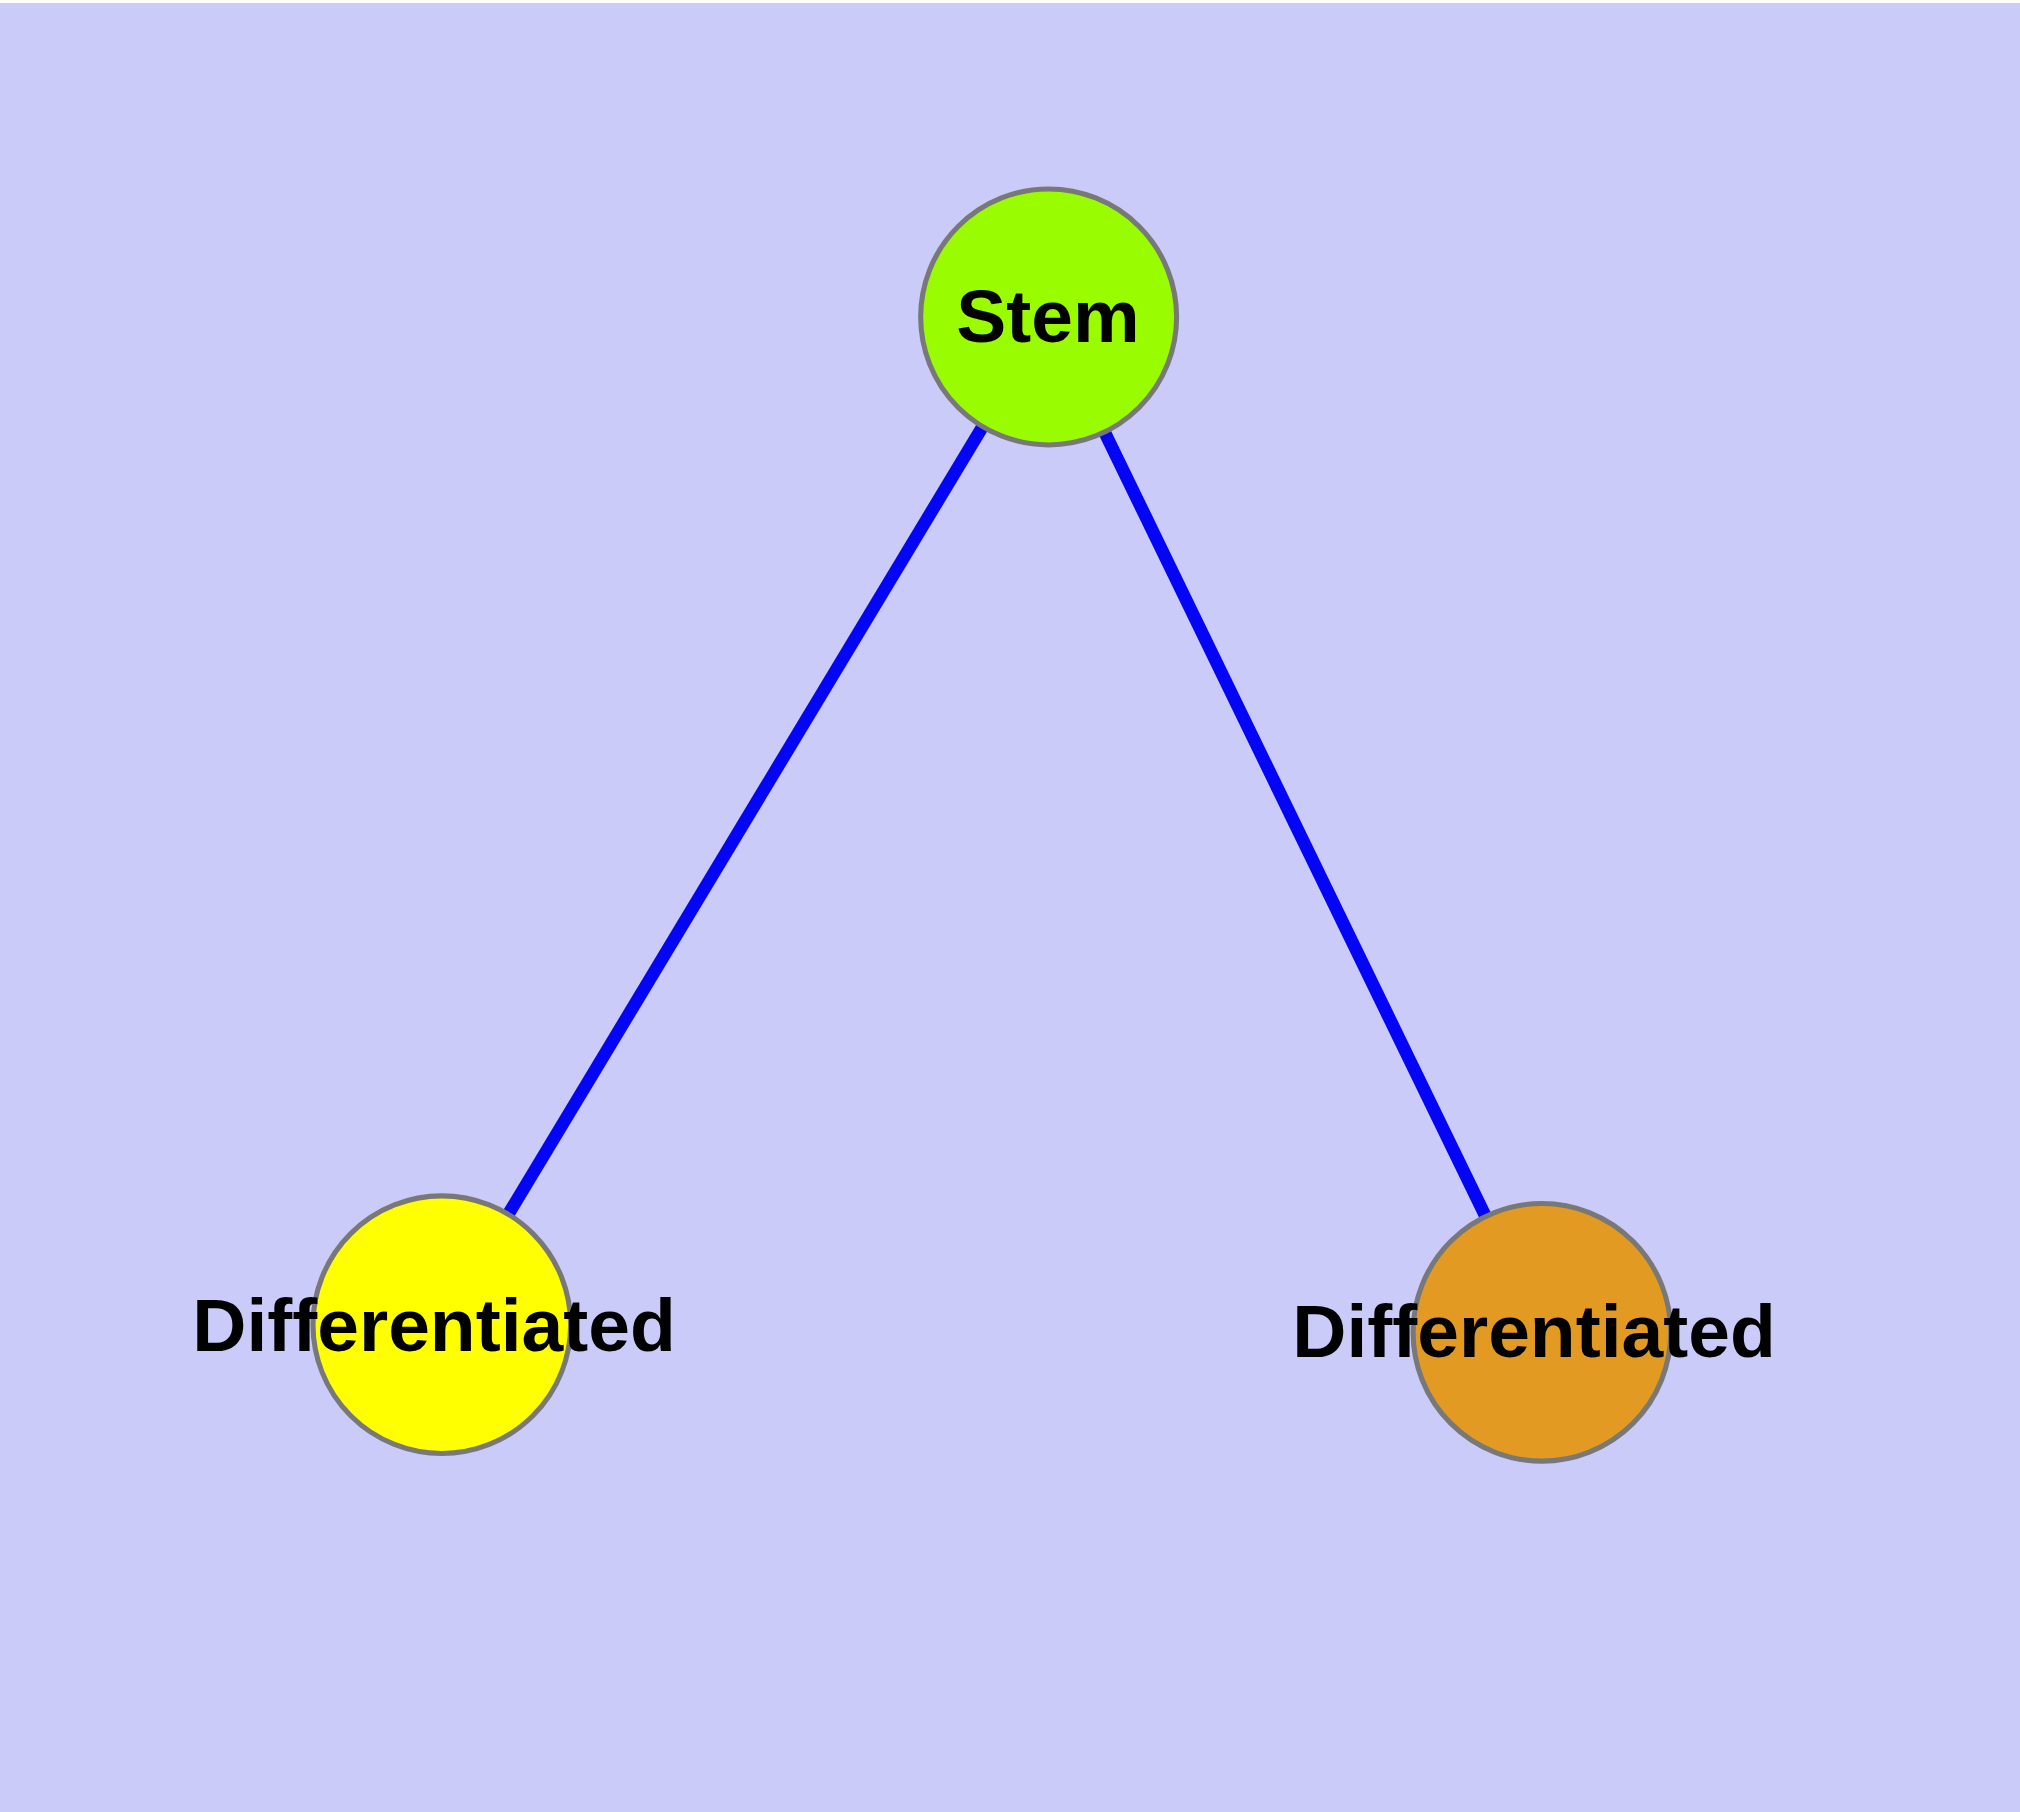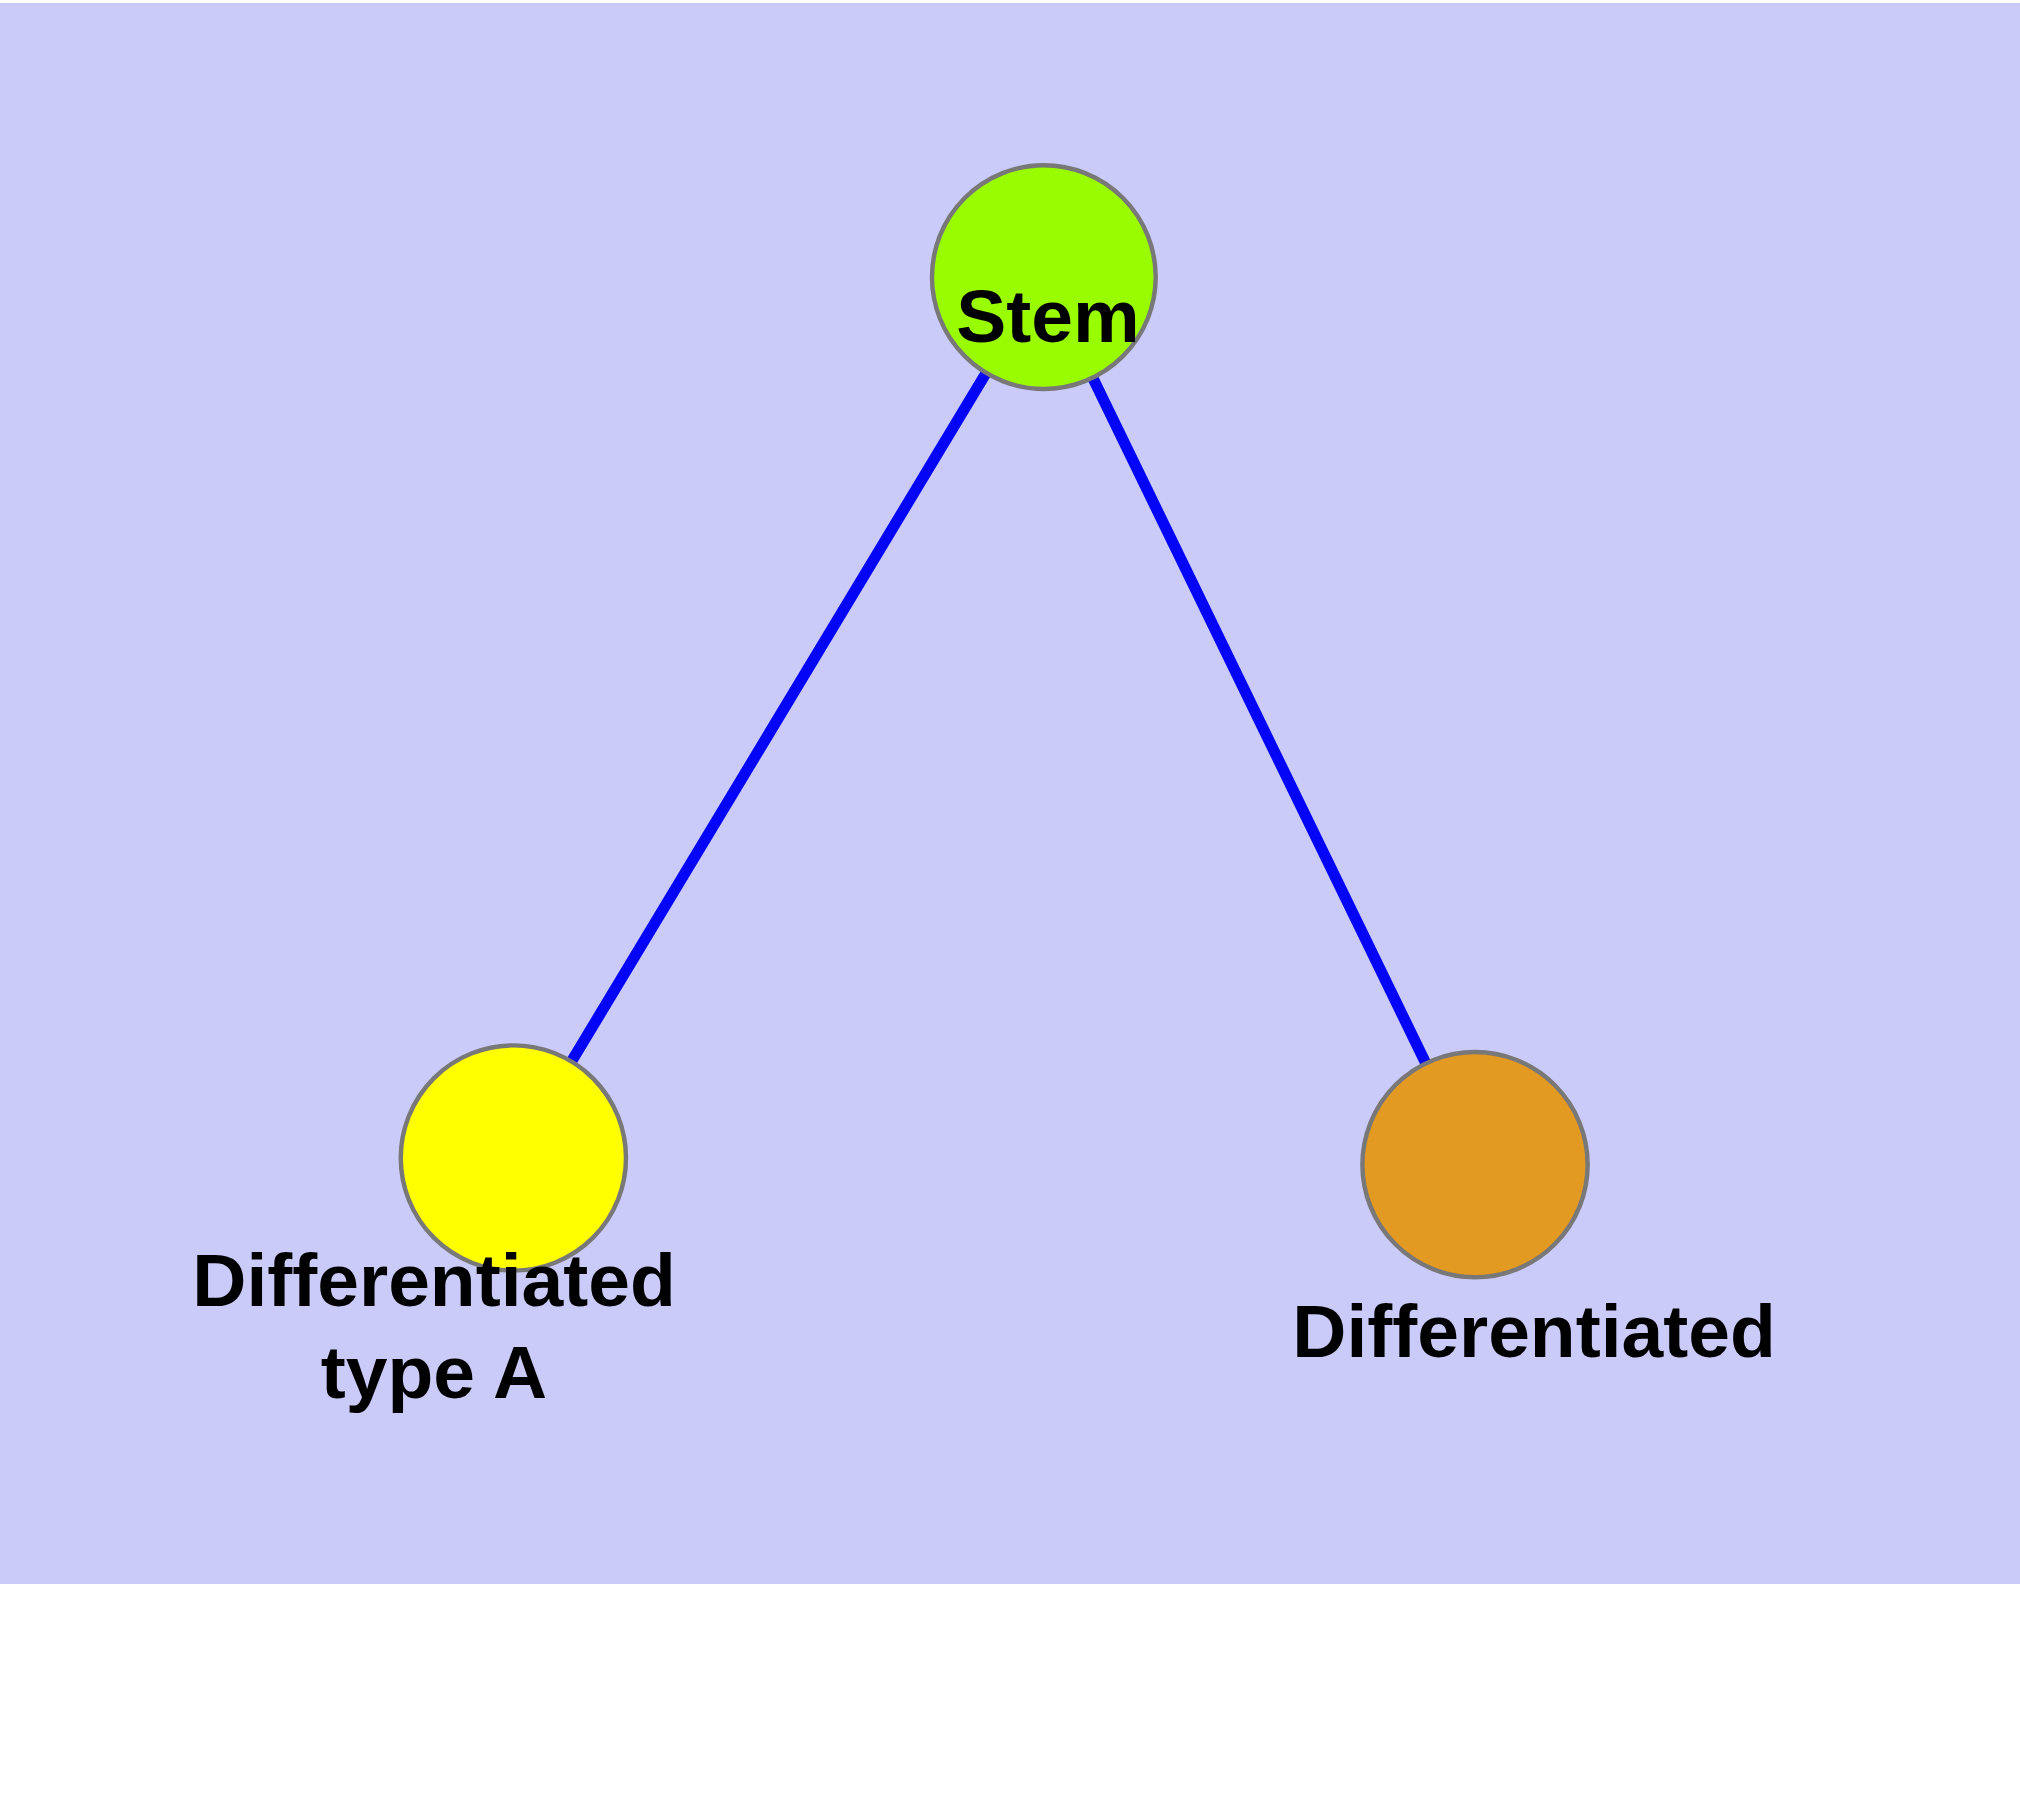--- a/index.html
+++ b/index.html
@@ -5,21 +5,21 @@
   html, body {
     margin: 0;
     padding: 0;
   }
   body {
     font-family: "Liberation Sans", sans-serif;
   }
   .canvas {
     position: relative;
     width: 2021px;
-    height: 1584px;
+    height: 1812px;
     overflow: hidden;
     background: #CBCBFA;
   }
   .top-strip {
     position: absolute;
     left: 0;
     top: 0;
     width: 100%;
     height: 3.4px;
     background: #FFFFFF;
@@ -62,21 +62,20 @@
     <circle cx="521" cy="1563" r="152" stroke-width="6" fill="#FFFF00" stroke="#787878"></circle>
     <circle cx="1819" cy="1572" r="152" stroke-width="6" fill="#E39A22" stroke="#787878"></circle>
   </svg>
 
   <div class="node-label label-stem">
     <div>Stem</div>
   </div>
 
   <div class="node-label label-type-a">
     <div>Differentiated</div>
-    <div>type A</div>
   </div>
 
   <div class="node-label label-type-b">
     <div>Differentiated</div>
   </div>
 
 </div>
 
 
 </body></html>

